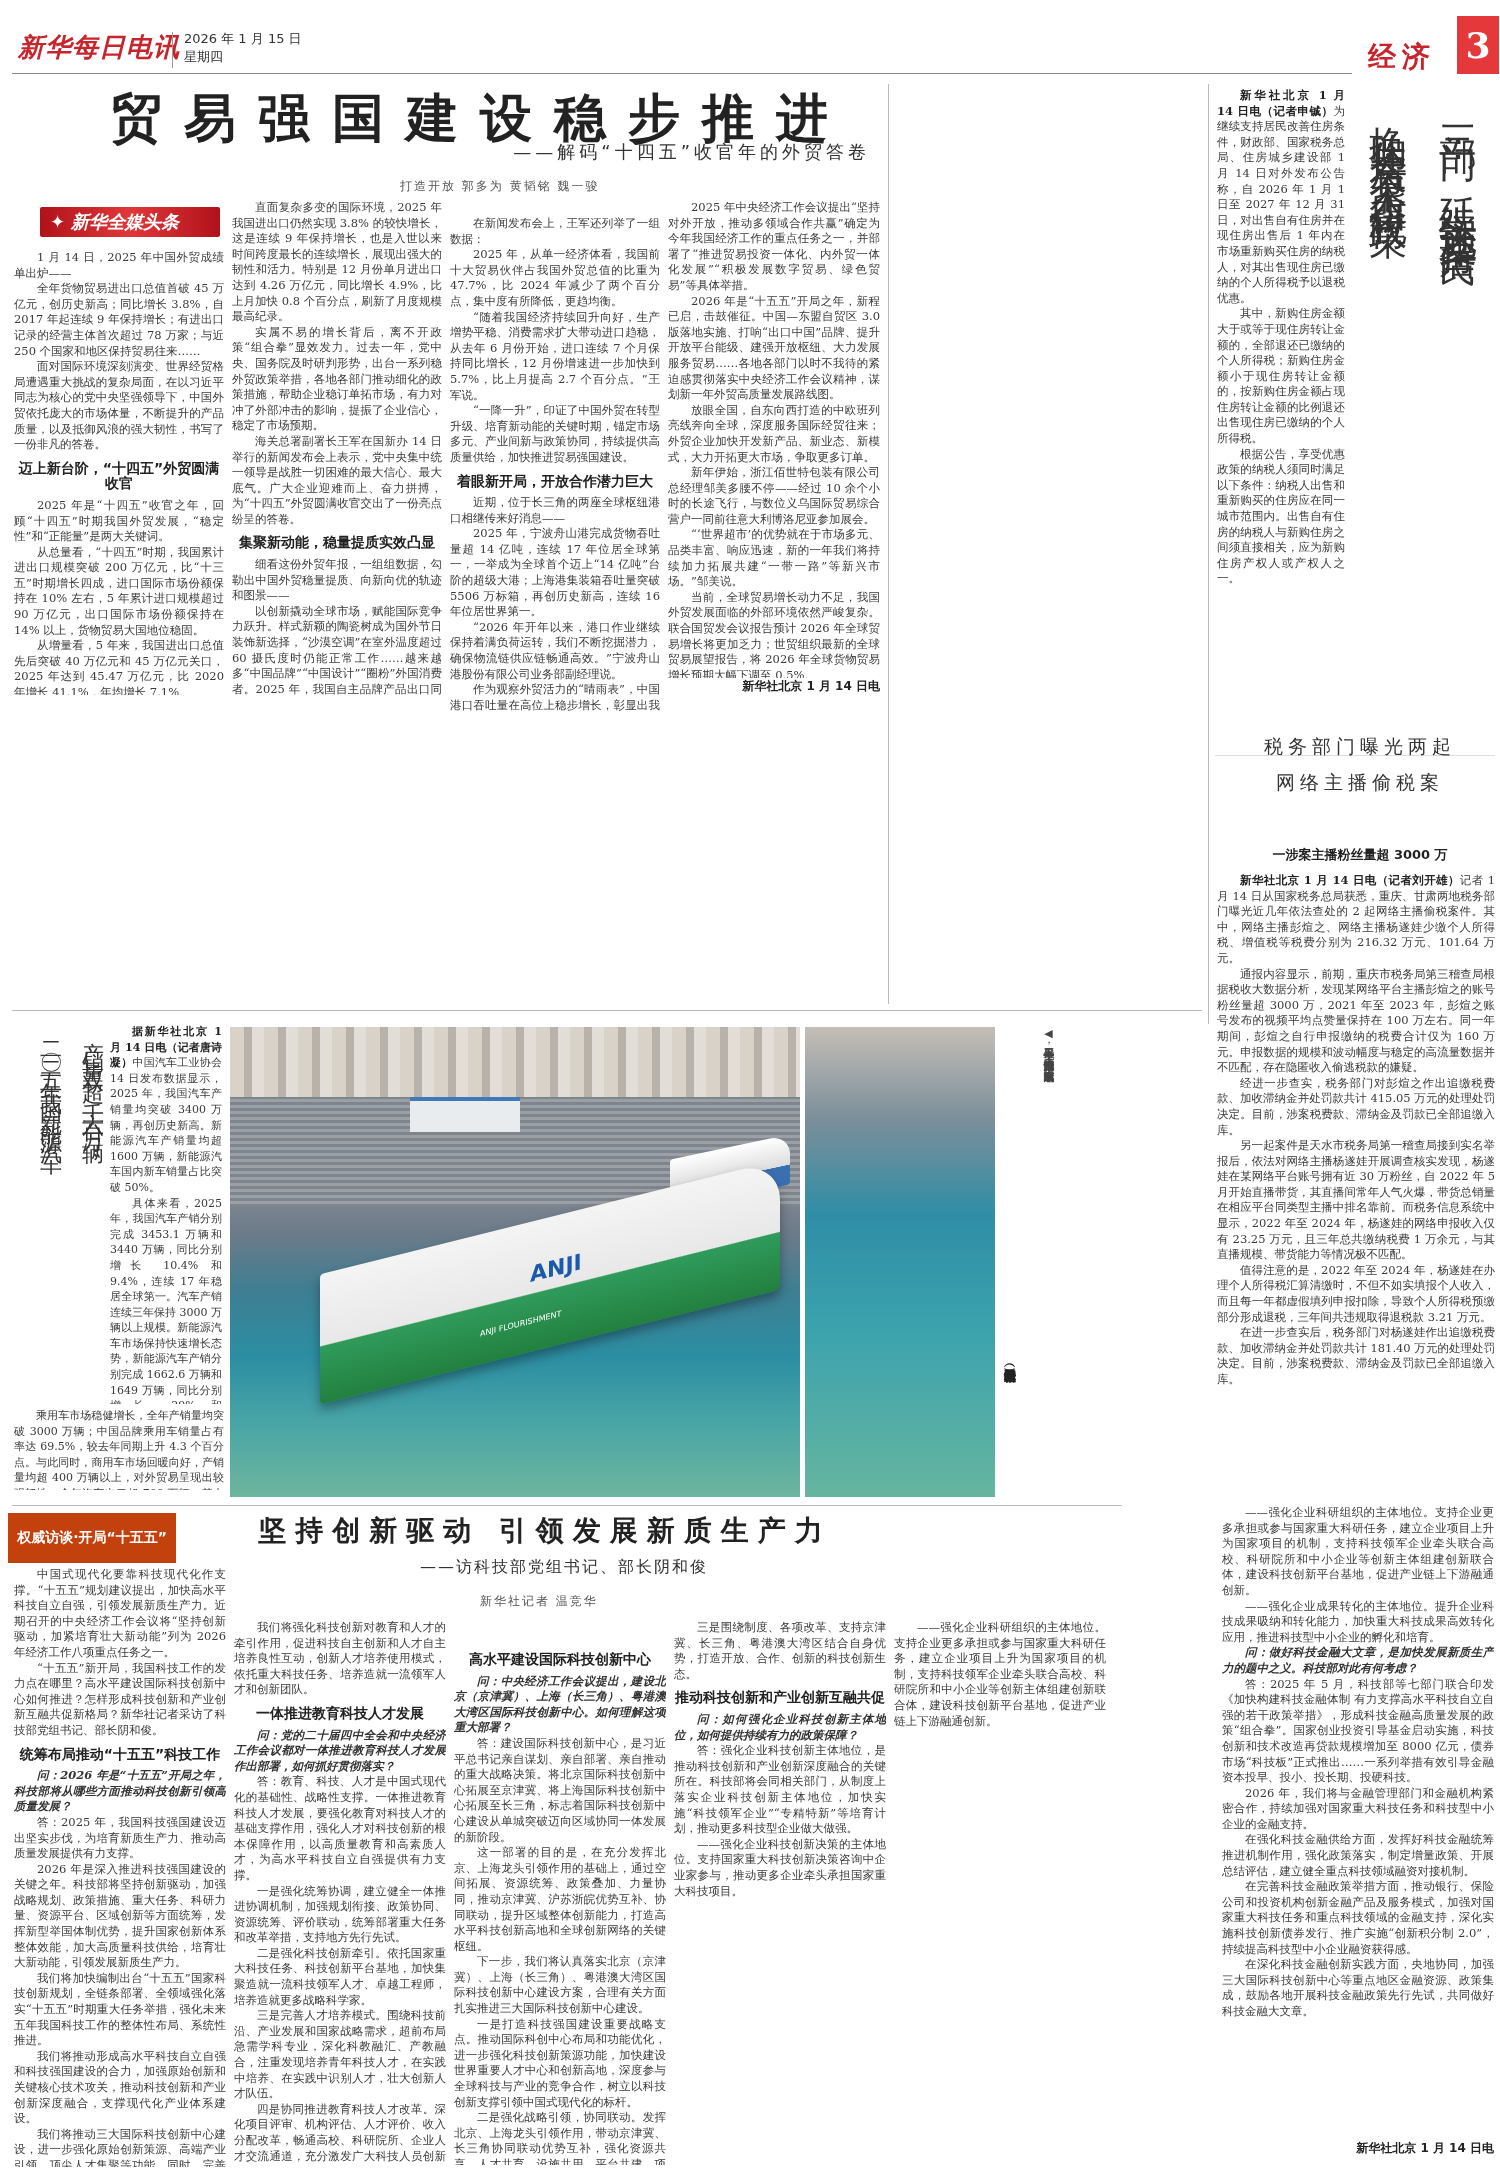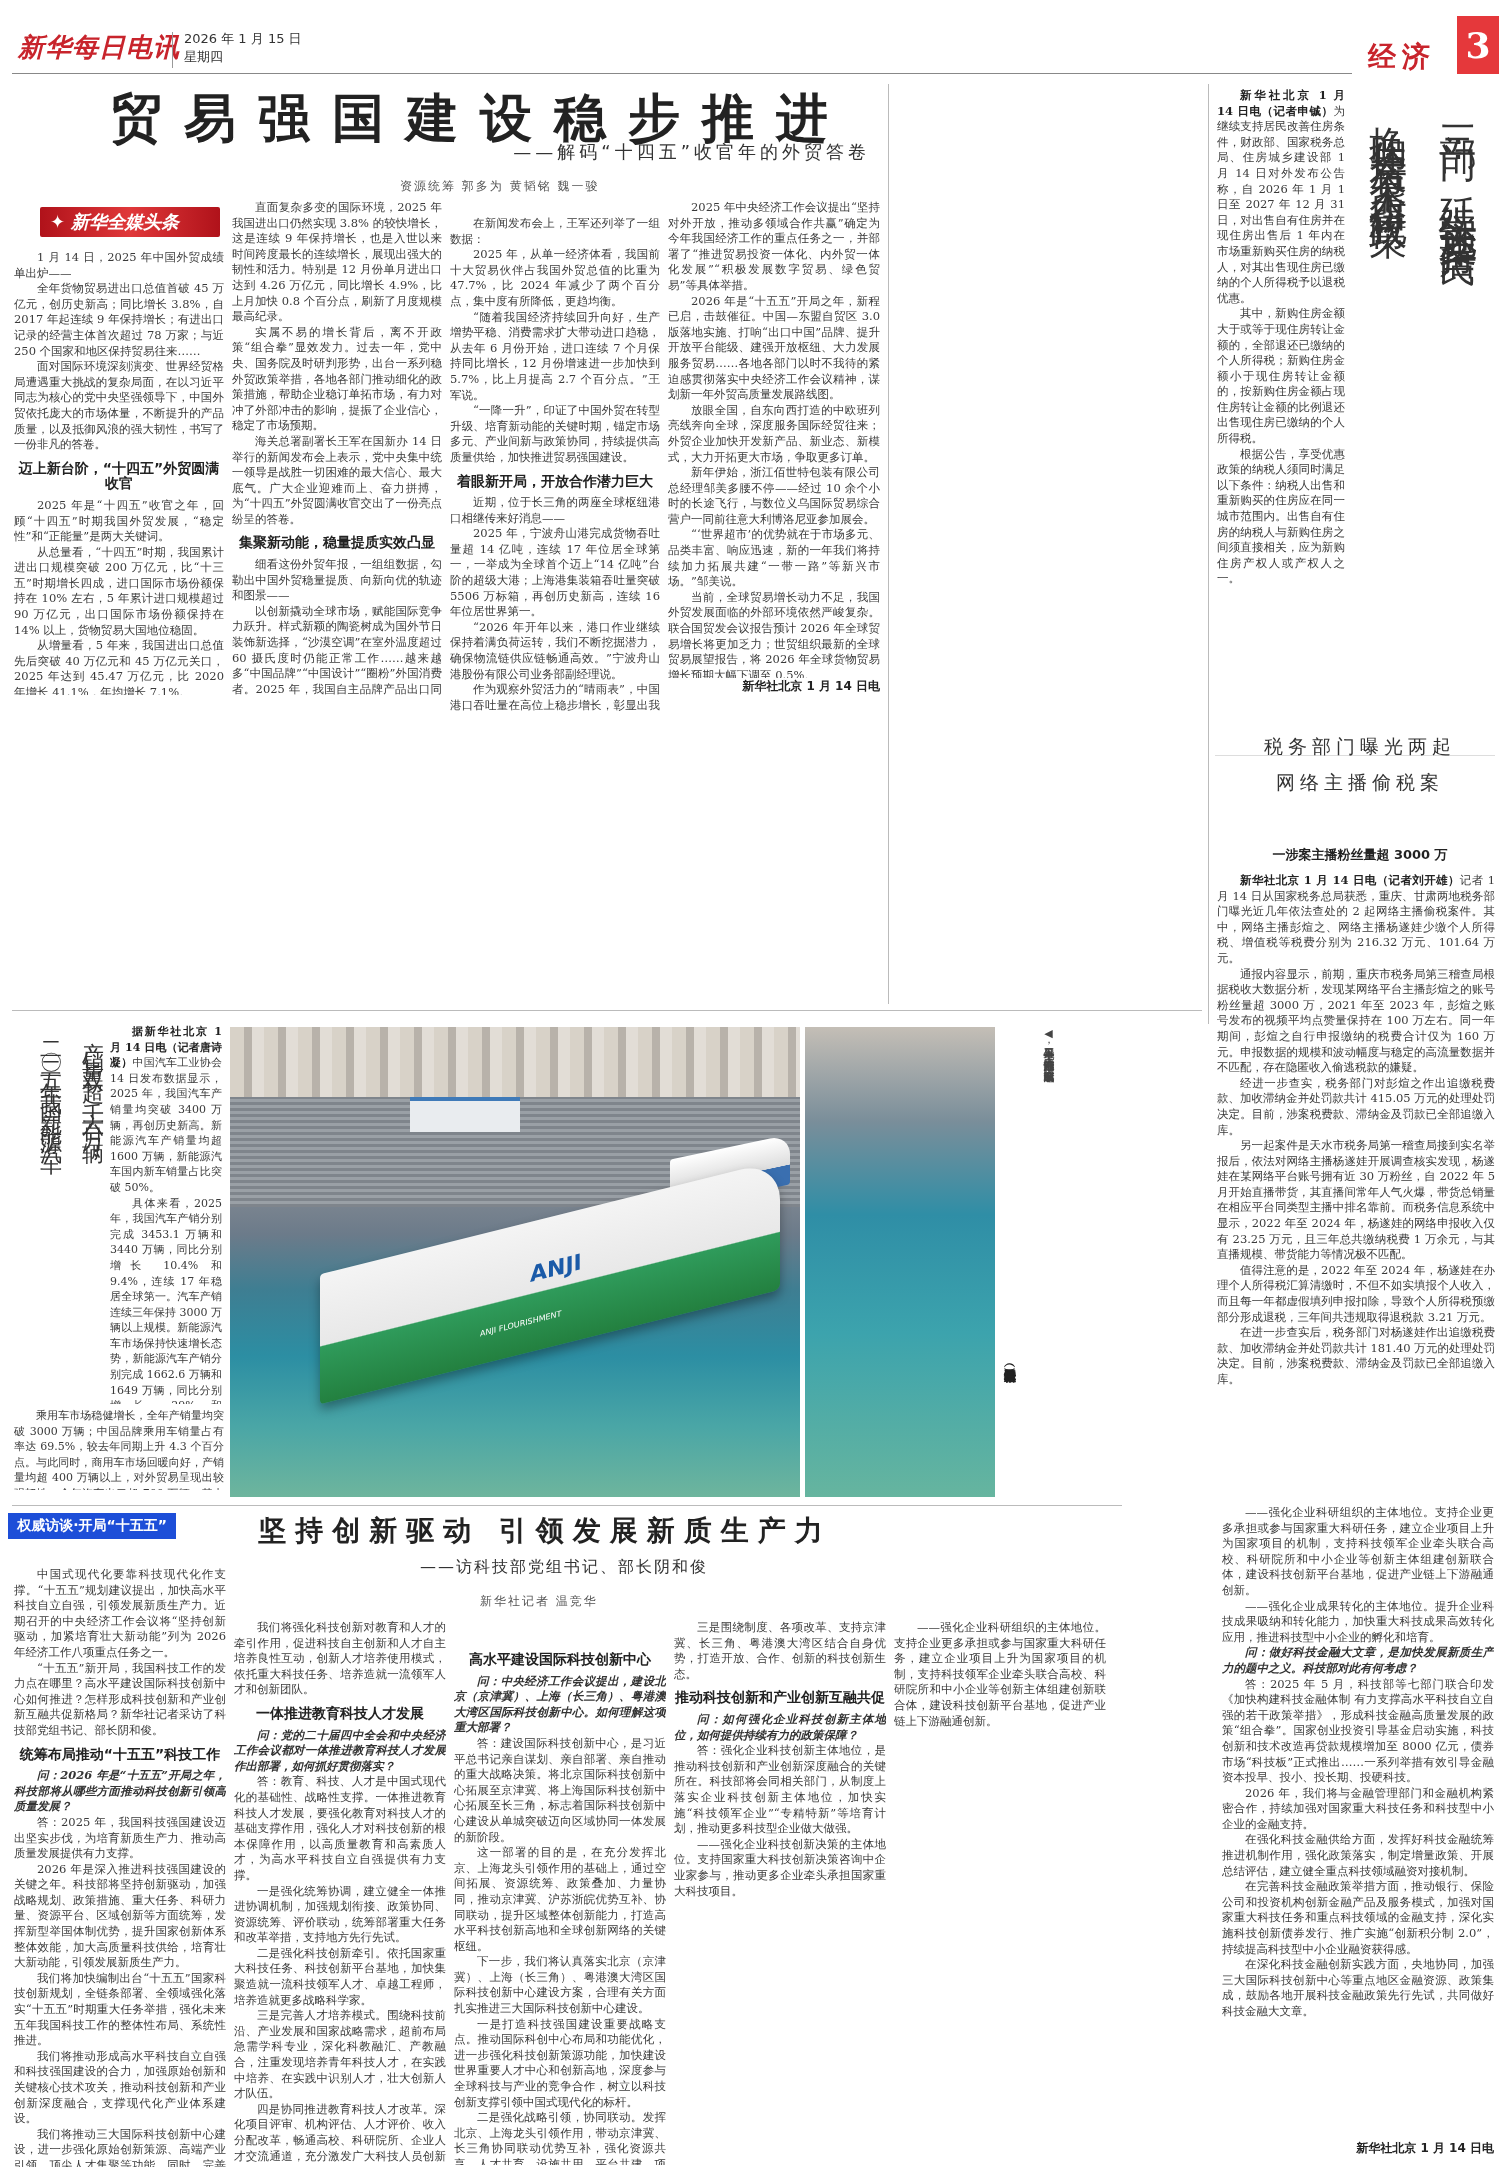--- a/index.html
+++ b/index.html
@@ -18,21 +18,21 @@
 .col{font-size:11.5px;line-height:15.6px;color:#3a3a3a;text-align:justify;overflow:hidden}
 .col p{text-indent:2em}
 .sechead{font-family:"DejaVu Sans",sans-serif;font-weight:bold;font-size:14px;color:#222;text-align:center;margin:8px 0 6px}
 .banner{background:linear-gradient(90deg,#b0121a,#e0383a,#b0121a);color:#fff;font-family:"DejaVu Sans",sans-serif;font-weight:bold;font-style:italic;font-size:18px;padding:3px 10px;border-radius:2px}
 .vhead{writing-mode:vertical-rl;font-family:"DejaVu Sans",sans-serif;color:#333;letter-spacing:8px}
 .photo{background:linear-gradient(180deg,#c9c4bd 0%,#a9a49e 18%,#8b8f96 30%,#6c7b8a 44%,#3e7e92 56%,#2c8ea3 70%,#4aa6a6 85%,#6eb59d 100%);overflow:hidden}
 .ship{position:absolute;left:90px;top:190px;width:460px;height:130px;background:linear-gradient(180deg,#f4f4f4 0%,#e8e8e8 55%,#2f9b5b 56%,#23803f 100%);transform:skewY(-14deg);border-radius:4px 40px 6px 4px;box-shadow:0 6px 10px rgba(0,0,0,.35)}
 .ship-label{position:absolute;left:210px;top:40px;font-family:"DejaVu Sans",sans-serif;font-weight:bold;color:#1a5aa8;font-size:22px}
 .ship2{position:absolute;left:440px;top:120px;width:120px;height:50px;background:linear-gradient(180deg,#fff,#ddd 60%,#3a6fb0 61%);transform:skewY(-12deg);border-radius:3px 20px 3px 3px}
 .caption-v{writing-mode:vertical-rl;font-size:11px;color:#444;line-height:16px}
-.red-bar{background:#1d4ed8;color:#fff;font-family:"DejaVu Sans",sans-serif;font-size:14px;font-weight:bold;text-align:center;padding:4px 0}
+.red-bar{background:#c2410c;color:#fff;font-family:"DejaVu Sans",sans-serif;font-size:14px;font-weight:bold;text-align:center;padding:16px 0}
 .q{font-style:italic;font-weight:bold;color:#333}
 .bold{font-weight:bold;color:#222}
 .divider-v{width:1px;background:#bbb}
 .divider-h{height:1px;background:#bbb}
 .dateline{font-family:"DejaVu Sans",sans-serif;font-weight:bold;font-size:12px;color:#222;text-align:right}
 </style>
 </head>
 <body>
 
 <div class="abs masthead-logo">新华每日电讯</div>
@@ -40,21 +40,21 @@
 <div class="abs masthead-date">
   <div>2026 年 1 月 15 日</div>
   <div>星期四</div>
 </div>
 <div class="abs rule-top"></div>
 <div class="abs section-name">经济</div>
 <div class="abs page-no">3</div>
 
 <div class="abs headline" style="left:110px;top:84px;width:760px;font-size:52px;text-align:left">贸易强国建设稳步推进</div>
 <div class="abs subhead" style="left:250px;top:140px;width:620px;font-size:18px;text-align:right">——解码“十四五”收官年的外贸答卷</div>
-<div class="abs byline" style="left:400px;top:178px;width:400px">资源统筹  郭多为  黄韬铭  魏一骏</div>
+<div class="abs byline" style="left:400px;top:178px;width:400px">打造开放  郭多为  黄韬铭  魏一骏</div>
 
 <div class="abs banner" style="left:40px;top:207px;width:180px">
   <span style="font-style:normal;margin-right:6px">✦</span><span>新华全媒头条</span>
 </div>
 
 <div class="abs col" style="left:14px;top:250px;width:210px;height:445px">
   <p>1 月 14 日，2025 年中国外贸成绩单出炉——</p>
   <p>全年货物贸易进出口总值首破 45 万亿元，创历史新高；同比增长 3.8%，自 2017 年起连续 9 年保持增长；有进出口记录的经营主体首次超过 78 万家；与近 250 个国家和地区保持贸易往来……</p>
   <p>面对国际环境深刻演变、世界经贸格局遭遇重大挑战的复杂局面，在以习近平同志为核心的党中央坚强领导下，中国外贸依托庞大的市场体量，不断提升的产品质量，以及抵御风浪的强大韧性，书写了一份非凡的答卷。</p>
   <div class="sechead">迈上新台阶，“十四五”外贸圆满收官</div>

